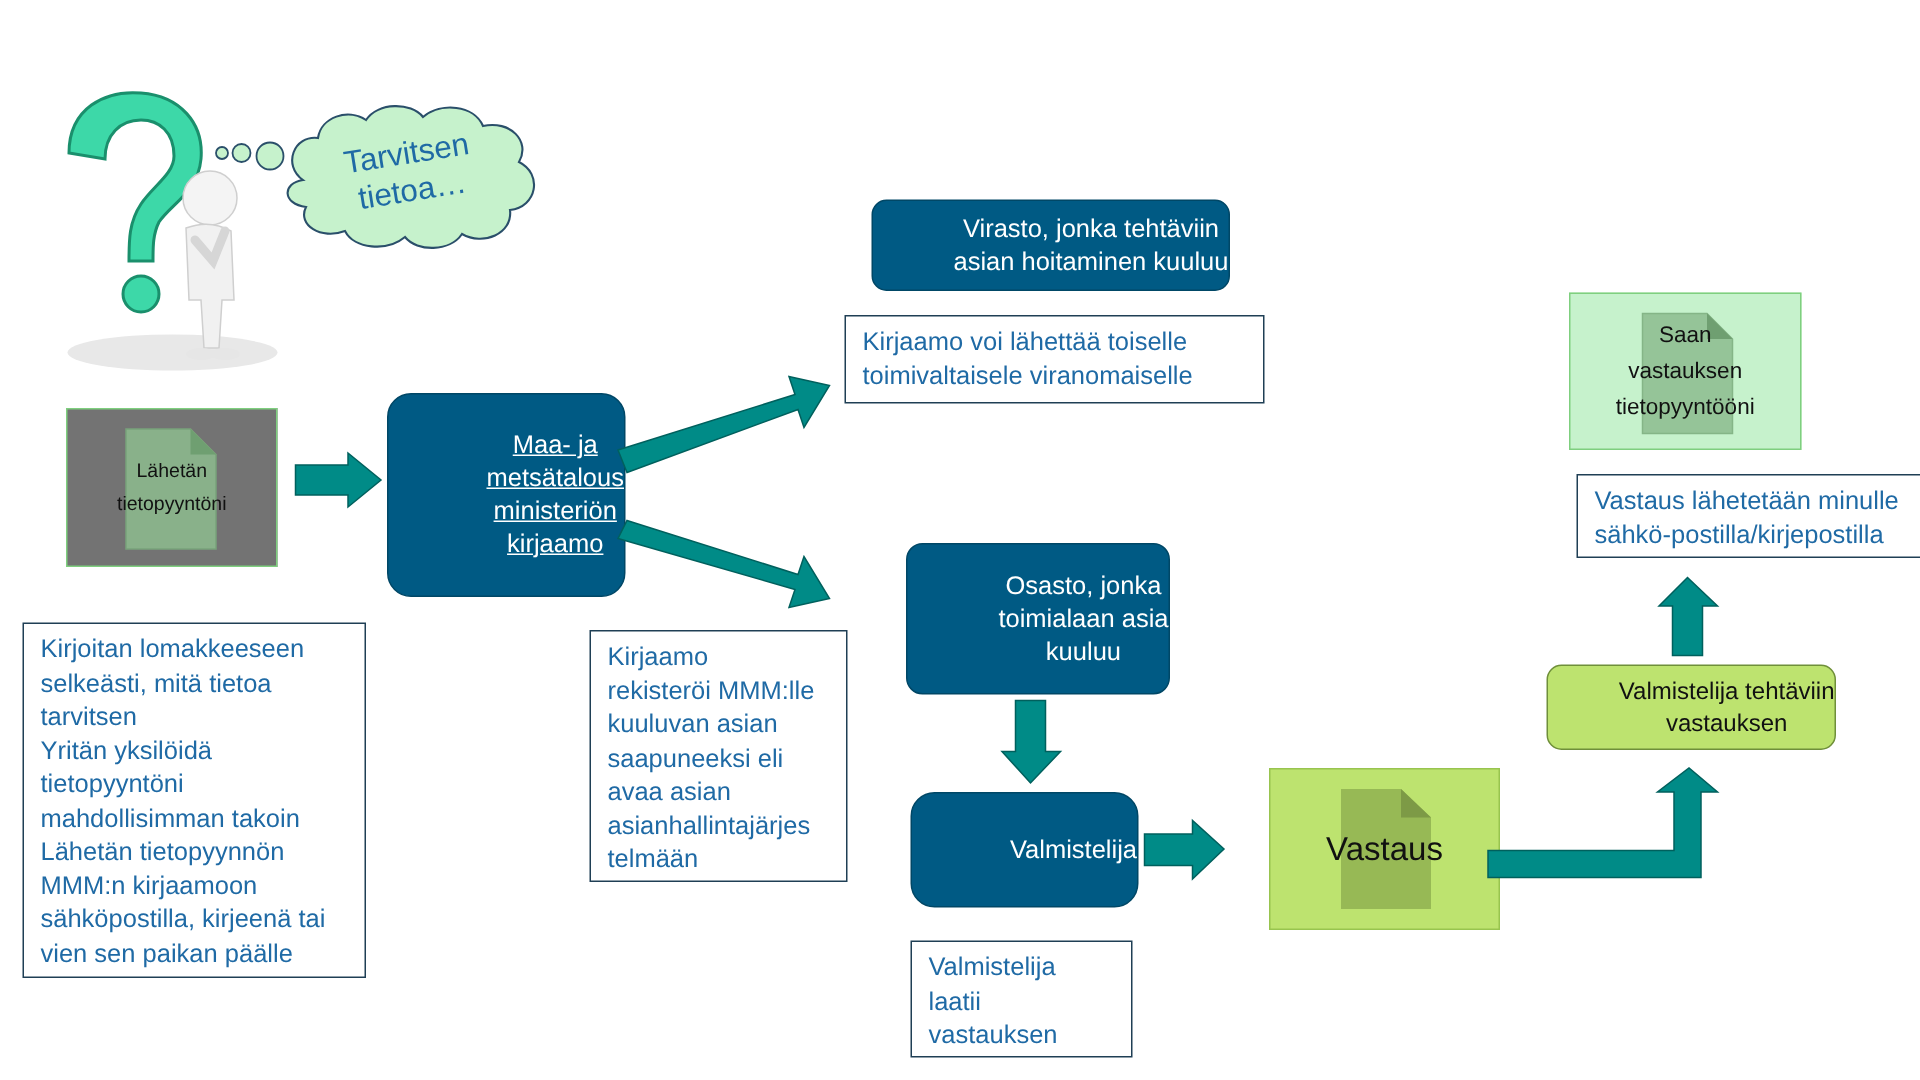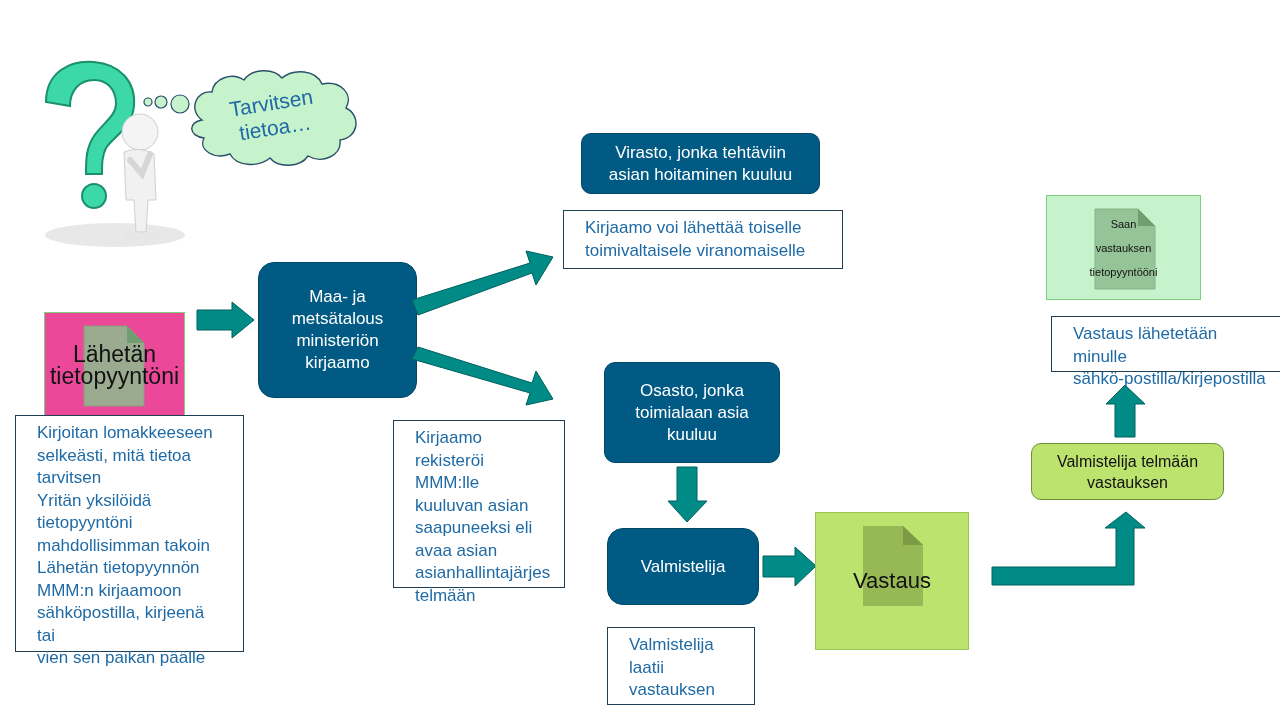--- a/index.html
+++ b/index.html
@@ -1,23 +1,23 @@
 <!DOCTYPE html>
 <html><head>
 <meta charset="utf-8">
 <style>
   html, body { margin:0; padding:0; }
   body { width:1280px; height:720px; position:relative; background:#ffffff; overflow:hidden;
          font-family:"Liberation Sans", sans-serif; }
   .abs { position:absolute; }
   .dark-box { position:absolute; background:#005a84; color:#ffffff; border-radius:16px;
-              display:flex; align-items:center; justify-content:center; text-align:center;
+              display:flex; align-items:center; justify-content:flex-end; text-align:center;
               font-size:17px; line-height:22px; border:1px solid #004766; box-sizing:border-box; }
   .note { position:absolute; background:#ffffff; border:1px solid #1f3f55; color:#1f6aa5;
-          font-size:17px; line-height:22.5px; box-sizing:border-box; padding:6px 21px; white-space:pre-line; }
+          font-size:17px; line-height:22.5px; box-sizing:border-box; padding:6px 11px; white-space:pre-line; }
   .doc-box { position:absolute; box-sizing:border-box; display:flex; align-items:center; justify-content:center;
              text-align:center; color:#111; }
   .doc-shape { position:absolute; }
   .doc-text { position:relative; z-index:2; white-space:pre-line; }
   svg.arrow { position:absolute; overflow:visible; }
 </style>
 </head>
 <body>
 
 <div class="abs" style="left:30px;top:50px;width:170px;height:210px;">
@@ -39,21 +39,21 @@
   <svg width="230" height="110" viewBox="0 0 230 110">
     <circle cx="8" cy="42" r="4" fill="#c6f2cc" stroke="#2a4f6a" stroke-width="1.2"></circle>
     <circle cx="21" cy="42" r="6" fill="#c6f2cc" stroke="#2a4f6a" stroke-width="1.2"></circle>
     <circle cx="40" cy="44" r="9" fill="#c6f2cc" stroke="#2a4f6a" stroke-width="1.2"></circle>
     <path d="M62,60 C48,50 56,30 72,32 C74,18 92,12 104,20 C112,8 134,8 142,18 C154,8 176,10 182,24 C200,20 214,34 206,48 C222,56 218,78 200,80 C202,96 182,104 168,96 C160,108 138,108 130,98 C118,108 96,106 90,94 C74,100 58,90 64,78 C48,76 48,62 62,60 Z" fill="#c6f2cc" stroke="#2a4f6a" stroke-width="1.4"></path>
   </svg>
   <div class="abs" style="left:78px;top:30px;width:110px;text-align:center;color:#1f6aa5;font-size:21px;line-height:25px;white-space:pre-line;transform:rotate(-9deg);">Tarvitsen
 tietoa…</div>
 </div>
 
-<div class="doc-box" style="left:44px;top:272px;width:141px;height:106px;background:#ec4899;border:1px solid #7fcf7f;font-size:23px;line-height:22px;margin-top:40px;">
+<div class="doc-box" style="left:44px;top:272px;width:141px;height:106px;background:#737373;border:1px solid #7fcf7f;font-size:13px;line-height:22px;">
   <svg class="doc-shape" width="62" height="82" viewBox="0 0 62 82" style="left:38px;top:12px;">
     <path d="M1,1 L44,1 L61,18 L61,81 L1,81 Z" fill="#8dbd8f" stroke="#7aab7c" opacity="0.85"></path>
     <path d="M44,1 L44,18 L61,18 Z" fill="#6f9f71"></path>
   </svg>
   <span class="doc-text">Lähetän
 tietopyyntöni</span>
 </div>
 
 <div class="note" style="left:15px;top:415px;width:229px;height:237px;">Kirjoitan lomakkeeseen
 selkeästi, mitä tietoa
@@ -63,21 +63,21 @@
 mahdollisimman takoin
 Lähetän tietopyynnön
 MMM:n kirjaamoon
 sähköpostilla, kirjeenä tai
 vien sen paikan päälle</div>
 
 <svg class="arrow" width="60" height="40" style="left:196px;top:301px;">
   <path d="M1,9 L36,9 L36,1 L58,19 L36,37 L36,29 L1,29 Z" fill="#008b87" stroke="#00605d" stroke-width="1"></path>
 </svg>
 
-<div class="dark-box" style="left:258px;top:262px;width:159px;height:136px;">
+<div class="dark-box" style="left:258px;top:262px;width:159px;height:136px;text-decoration:underline;">
   <span style="white-space:pre-line;">Maa- ja
 metsätalous
 ministeriön
 kirjaamo</span>
 </div>
 
 <div class="note" style="left:393px;top:420px;width:172px;height:168px;">Kirjaamo
 rekisteröi MMM:lle
 kuuluvan  asian
 saapuneeksi eli
@@ -116,45 +116,45 @@
 </div>
 
 <div class="note" style="left:607px;top:627px;width:148px;height:78px;">Valmistelija
 laatii
 vastauksen</div>
 
 <svg class="arrow" width="56" height="42" style="left:762px;top:546px;">
   <path d="M1,10 L33,10 L33,1 L54,20 L33,40 L33,31 L1,31 Z" fill="#008b87" stroke="#00605d" stroke-width="1"></path>
 </svg>
 
-<div class="doc-box" style="left:815px;top:512px;width:154px;height:138px;background:#bde36f;border:1px solid #98c44f;font-size:22px;">
+<div class="doc-box" style="left:846px;top:512px;width:154px;height:108px;background:#bde36f;border:1px solid #98c44f;font-size:22px;">
   <svg class="doc-shape" width="62" height="82" viewBox="0 0 62 82" style="left:46px;top:12px;">
     <path d="M1,1 L41,1 L61,20 L61,81 L1,81 Z" fill="#97b955"></path>
     <path d="M41,1 L41,20 L61,20 Z" fill="#7d9a46"></path>
   </svg>
   <span class="doc-text">Vastaus</span>
 </div>
 
 <svg class="arrow" width="160" height="80" style="left:990px;top:510px;">
   <path d="M2,57 L126,57 L126,18 L115,18 L136,2 L155,18 L144,18 L144,75 L2,75 Z" fill="#008b87" stroke="#00605d" stroke-width="1"></path>
 </svg>
 
 <div class="dark-box" style="left:1031px;top:443px;width:193px;height:57px;background:#bde36f;color:#111;border:1px solid #6f8f3a;border-radius:10px;font-size:16px;line-height:21px;">
-  <span style="white-space:pre-line;">Valmistelija telmään
+  <span style="white-space:pre-line;">Valmistelija tehtäviin
 vastauksen</span>
 </div>
 
 <svg class="arrow" width="42" height="56" style="left:1105px;top:384px;">
   <path d="M10,53 L30,53 L30,20 L40,20 L20,1 L1,20 L10,20 Z" fill="#008b87" stroke="#00605d" stroke-width="1"></path>
 </svg>
 
 <div class="note" style="left:1051px;top:316px;width:246px;height:56px;">Vastaus lähetetään minulle
 sähkö-postilla/kirjepostilla</div>
 
-<div class="doc-box" style="left:1046px;top:195px;width:155px;height:105px;background:#c6f2cc;border:1px solid #7fcf7f;font-size:11px;line-height:24px;">
+<div class="doc-box" style="left:1046px;top:195px;width:155px;height:105px;background:#c6f2cc;border:1px solid #7fcf7f;font-size:15px;line-height:24px;">
   <svg class="doc-shape" width="62" height="82" viewBox="0 0 62 82" style="left:47px;top:12px;">
     <path d="M1,1 L44,1 L61,18 L61,81 L1,81 Z" fill="#8dbd8f" stroke="#7aab7c" opacity="0.85"></path>
     <path d="M44,1 L44,18 L61,18 Z" fill="#6f9f71"></path>
   </svg>
   <span class="doc-text">Saan
 vastauksen
 tietopyyntööni</span>
 </div>
 
 </body></html>

